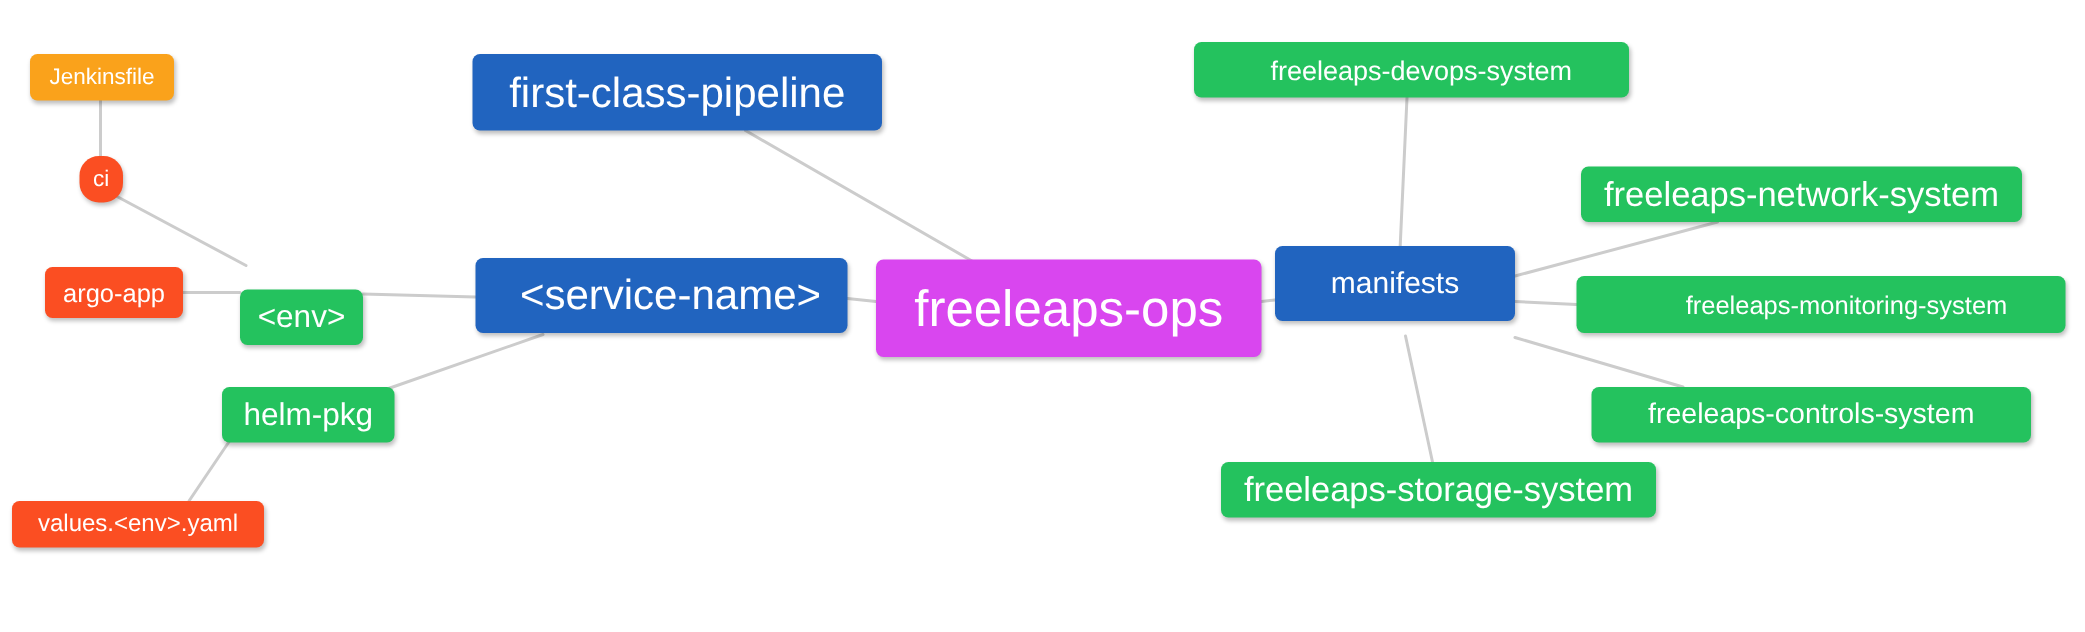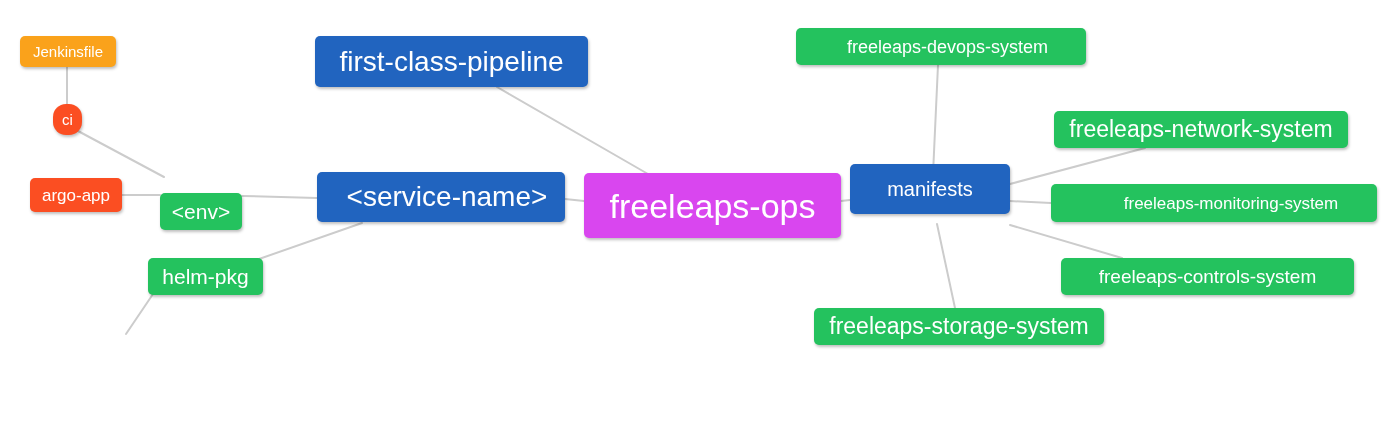--- a/index.html
+++ b/index.html
@@ -83,20 +83,21 @@
     <line x1="1010" y1="201" x2="1051" y2="203"></line>
     <line x1="1010" y1="225" x2="1122" y2="258"></line>
     <line x1="937" y1="224" x2="955" y2="308"></line>
   </svg>
 
   <div class="node amber" id="n-jenkinsfile">Jenkinsfile</div>
   <div class="node redorange" id="n-ci">ci</div>
   <div class="node redorange" id="n-argo-app">argo-app</div>
   <div class="node green" id="n-env">&lt;env&gt;</div>
   <div class="node green" id="n-helm-pkg">helm-pkg</div>
+  <div class="node redorange" id="n-values">values.&lt;env&gt;.yaml</div>
   <div class="node blue" id="n-fcp">first-class-pipeline</div>
   <div class="node blue" id="n-service">&lt;service-name&gt;</div>
   <div class="node dark" id="n-root">freeleaps-ops</div>
   <div class="node blue" id="n-manifests">manifests</div>
   <div class="node green" id="n-devops">freeleaps-devops-system</div>
   <div class="node green" id="n-network">freeleaps-network-system</div>
   <div class="node green" id="n-monitoring">freeleaps-monitoring-system</div>
   <div class="node green" id="n-controls">freeleaps-controls-system</div>
   <div class="node green" id="n-storage">freeleaps-storage-system</div>
 

